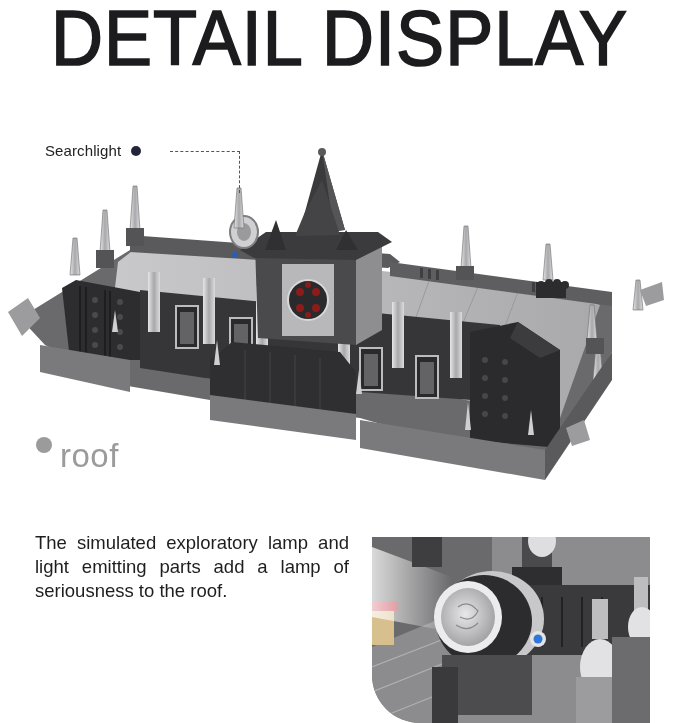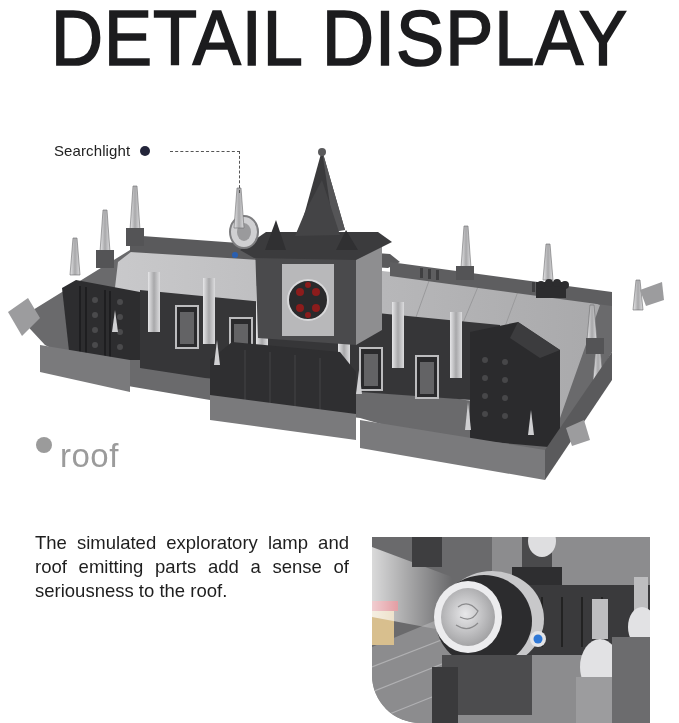--- a/index.html
+++ b/index.html
@@ -7,21 +7,21 @@
     body { position: relative; font-family: "Liberation Sans", sans-serif; }
 
     .title {
       position: absolute; left: 0; top: -6px; width: 679px; text-align: center;
       font-family: "Liberation Sans", sans-serif; font-weight: 400;
       font-size: 72px; letter-spacing: 1px; color: #1c1c1e;
       transform: scaleY(1.08); transform-origin: top center;
       -webkit-text-stroke: 1.6px #1c1c1e;
     }
 
-    .callout { position: absolute; left: 54px; top: 142px; display: flex; align-items: center; }
+    .callout { position: absolute; left: 45px; top: 142px; display: flex; align-items: center; }
     .callout-label { font-size: 15px; color: #222; letter-spacing: 0.1px; }
     .callout-dot { width: 10px; height: 10px; border-radius: 50%; background: #23253a; margin-left: 10px; }
     .callout-line-h { position: absolute; left: 170px; top: 151px; width: 70px; border-top: 1.3px dashed #555; }
     .callout-line-v { position: absolute; left: 239px; top: 151px; height: 42px; border-left: 1.3px dashed #555; }
 
     .model { position: absolute; left: 0; top: 140px; width: 679px; height: 340px; }
 
     .roof-label { position: absolute; left: 36px; top: 437px; display: flex; align-items: flex-start; }
     .roof-dot { width: 16px; height: 16px; border-radius: 50%; background: #9b9b9b; margin-right: 8px; }
     .roof-text { font-size: 33px; color: #9b9b9b; letter-spacing: 0.5px; }
@@ -223,21 +223,21 @@
   <span class="callout-dot"></span>
 </div>
 <div class="callout-line-h"></div>
 <div class="callout-line-v"></div>
 
 <div class="roof-label">
   <span class="roof-dot"></span>
   <span class="roof-text">roof</span>
 </div>
 
-<p class="desc">The simulated exploratory lamp and roof emitting parts add a sense of seriousness to the roof.</p>
+<p class="desc">The simulated exploratory lamp and light emitting parts add a lamp of seriousness to the roof.</p>
 
 <div class="inset">
   <svg width="284" height="186" viewBox="0 0 284 186" xmlns="http://www.w3.org/2000/svg">
     <defs>
       <radialGradient id="lensG" cx="0.45" cy="0.45" r="0.6">
         <stop offset="0" stop-color="#e8e8ea"></stop>
         <stop offset="1" stop-color="#9e9ea0"></stop>
       </radialGradient>
       <linearGradient id="beamG" x1="0" y1="0" x2="1" y2="0">
         <stop offset="0" stop-color="#ffffff" stop-opacity="0.75"></stop>

